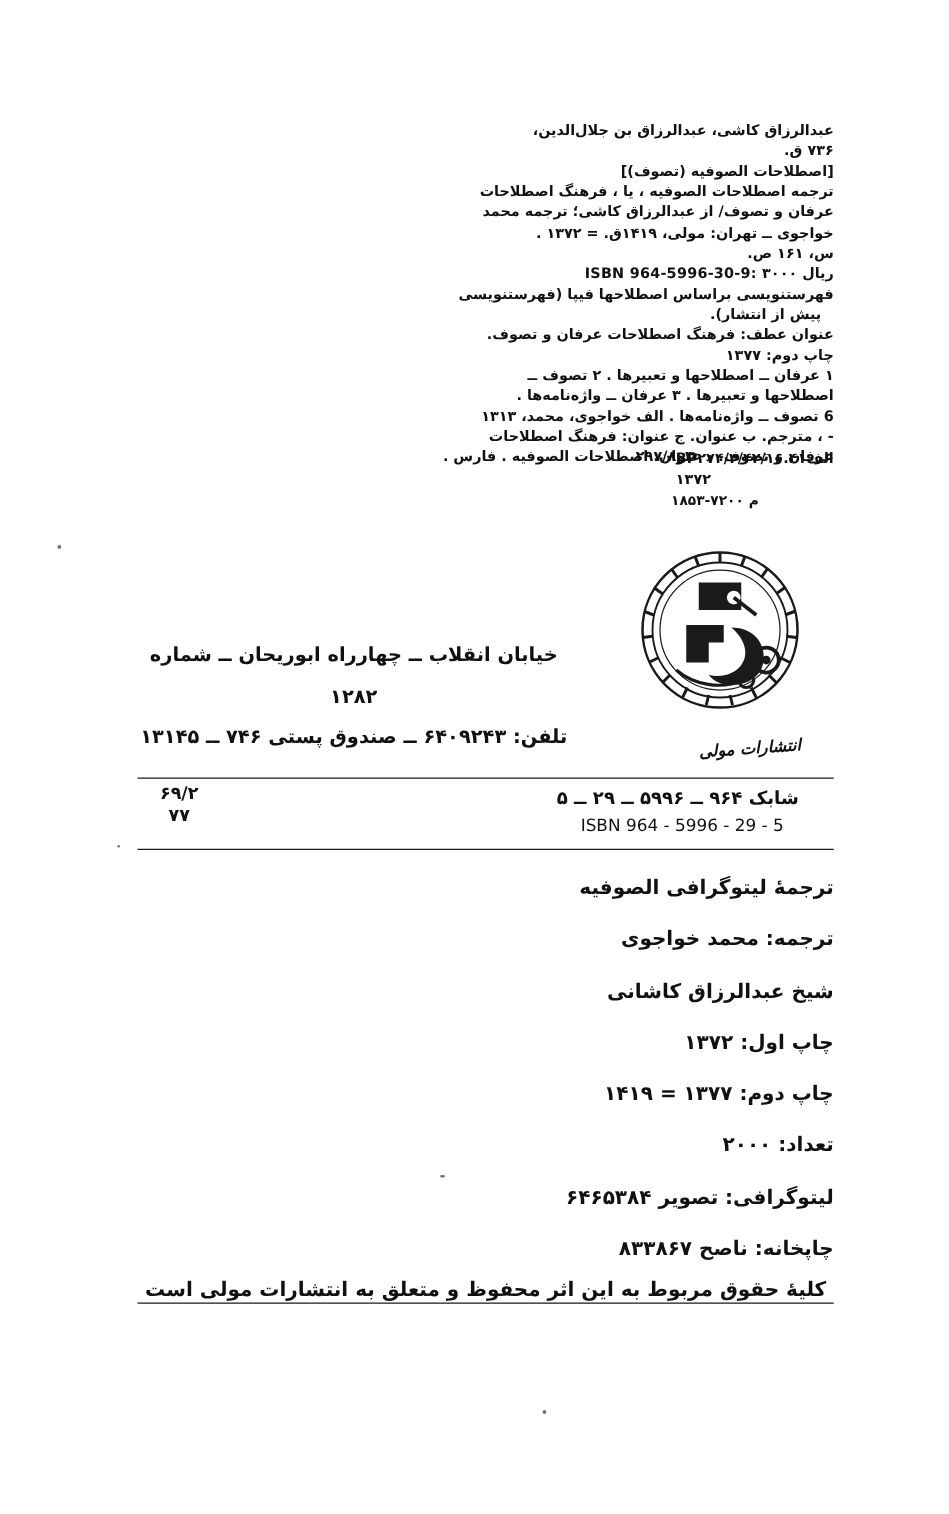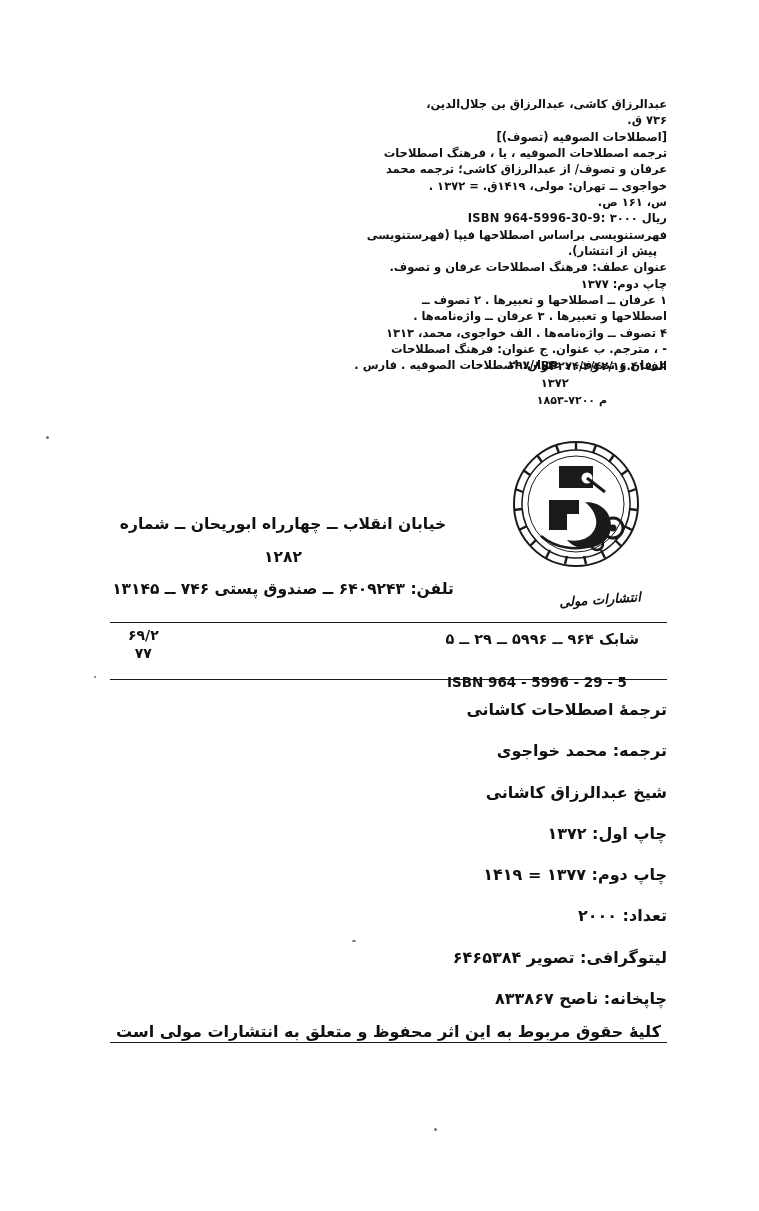--- a/index.html
+++ b/index.html
@@ -133,23 +133,22 @@
     font-size: 14.5px;
     font-weight: bold;
     color: #111;
   }
   .isbn-latin {
     position: absolute;
     top: 30px;
     right: 40px;
     direction: ltr;
     font-size: 13.5px;
-    font-weight: bold;
-    color: #111;
-    margin-top: 21px;
+    font-weight: normal;
+    color: #111;
   }
   .shelf {
     position: absolute;
     top: 4px;
     left: 18px;
     direction: ltr;
     text-align: center;
     font-size: 14px;
     font-weight: bold;
     line-height: 1.25;
@@ -214,21 +213,21 @@
     <div class="ln">عرفان و تصوف/ از عبدالرزاق کاشی؛ ترجمه محمد</div>
     <div class="ln">خواجوی ــ تهران: مولی، ۱۴۱۹ق. = ۱۳۷۲ .</div>
     <div class="ln">س، ۱۶۱ ص.</div>
     <div class="ln ltr">ISBN  964-5996-30-9:  ریال ۳۰۰۰</div>
     <div class="ln">فهرستنویسی براساس اصطلاحها فیپا (فهرستنویسی</div>
     <div class="ln indent">پیش از انتشار).</div>
     <div class="ln">عنوان عطف: فرهنگ اصطلاحات عرفان و تصوف.</div>
     <div class="ln">چاپ دوم: ۱۳۷۷</div>
     <div class="ln">۱ عرفان ــ اصطلاحها و تعبیرها . ۲ تصوف ــ</div>
     <div class="ln">اصطلاحها و تعبیرها . ۳ عرفان ــ واژه‌نامه‌ها .</div>
-    <div class="ln">۴ تصوف ــ واژه‌نامه‌ها . الف خواجوی، محمد، ۱۳۱۳</div>
+    <div class="ln">6 تصوف ــ واژه‌نامه‌ها . الف خواجوی، محمد، ۱۳۱۳</div>
     <div class="ln">- ، مترجم. ب عنوان. ج عنوان: فرهنگ اصطلاحات</div>
     <div class="ln">عرفان و تصوف. د عنوان: اصطلاحات الصوفیه . فارس .</div>
   </div>
 
   <div class="class-row">
     <div class="left-code">
       <div>BP۲۷۴/۳/الف۴۲/۱۶.۴۱</div>
       <div>۱۳۷۲</div>
     </div>
     <div class="mid-code">۲۹۷/۸۰۳</div>
@@ -290,21 +289,21 @@
       <div class="isbn-latin">ISBN   964 - 5996 - 29 - 5</div>
       <div class="shelf">
         <div>۶۹/۲</div>
         <div>۷۷</div>
       </div>
     </div>
     <div class="rule"></div>
   </div>
 
   <div class="colophon">
-    <div class="row">ترجمهٔ اصطلاحات کاشانی</div>
+    <div class="row">ترجمهٔ لیتوگرافی الصوفیه</div>
     <div class="row">ترجمه: محمد خواجوی</div>
     <div class="row">شیخ عبدالرزاق کاشانی</div>
     <div class="row">چاپ اول: ۱۳۷۲</div>
     <div class="row">چاپ دوم: ۱۳۷۷ = ۱۴۱۹</div>
     <div class="row">تعداد: ۲۰۰۰</div>
     <div class="row">لیتوگرافی: تصویر ۶۴۶۵۳۸۴</div>
     <div class="row">چاپخانه: ناصح ۸۳۳۸۶۷</div>
   </div>
 
   <div class="footer-rule"></div>

